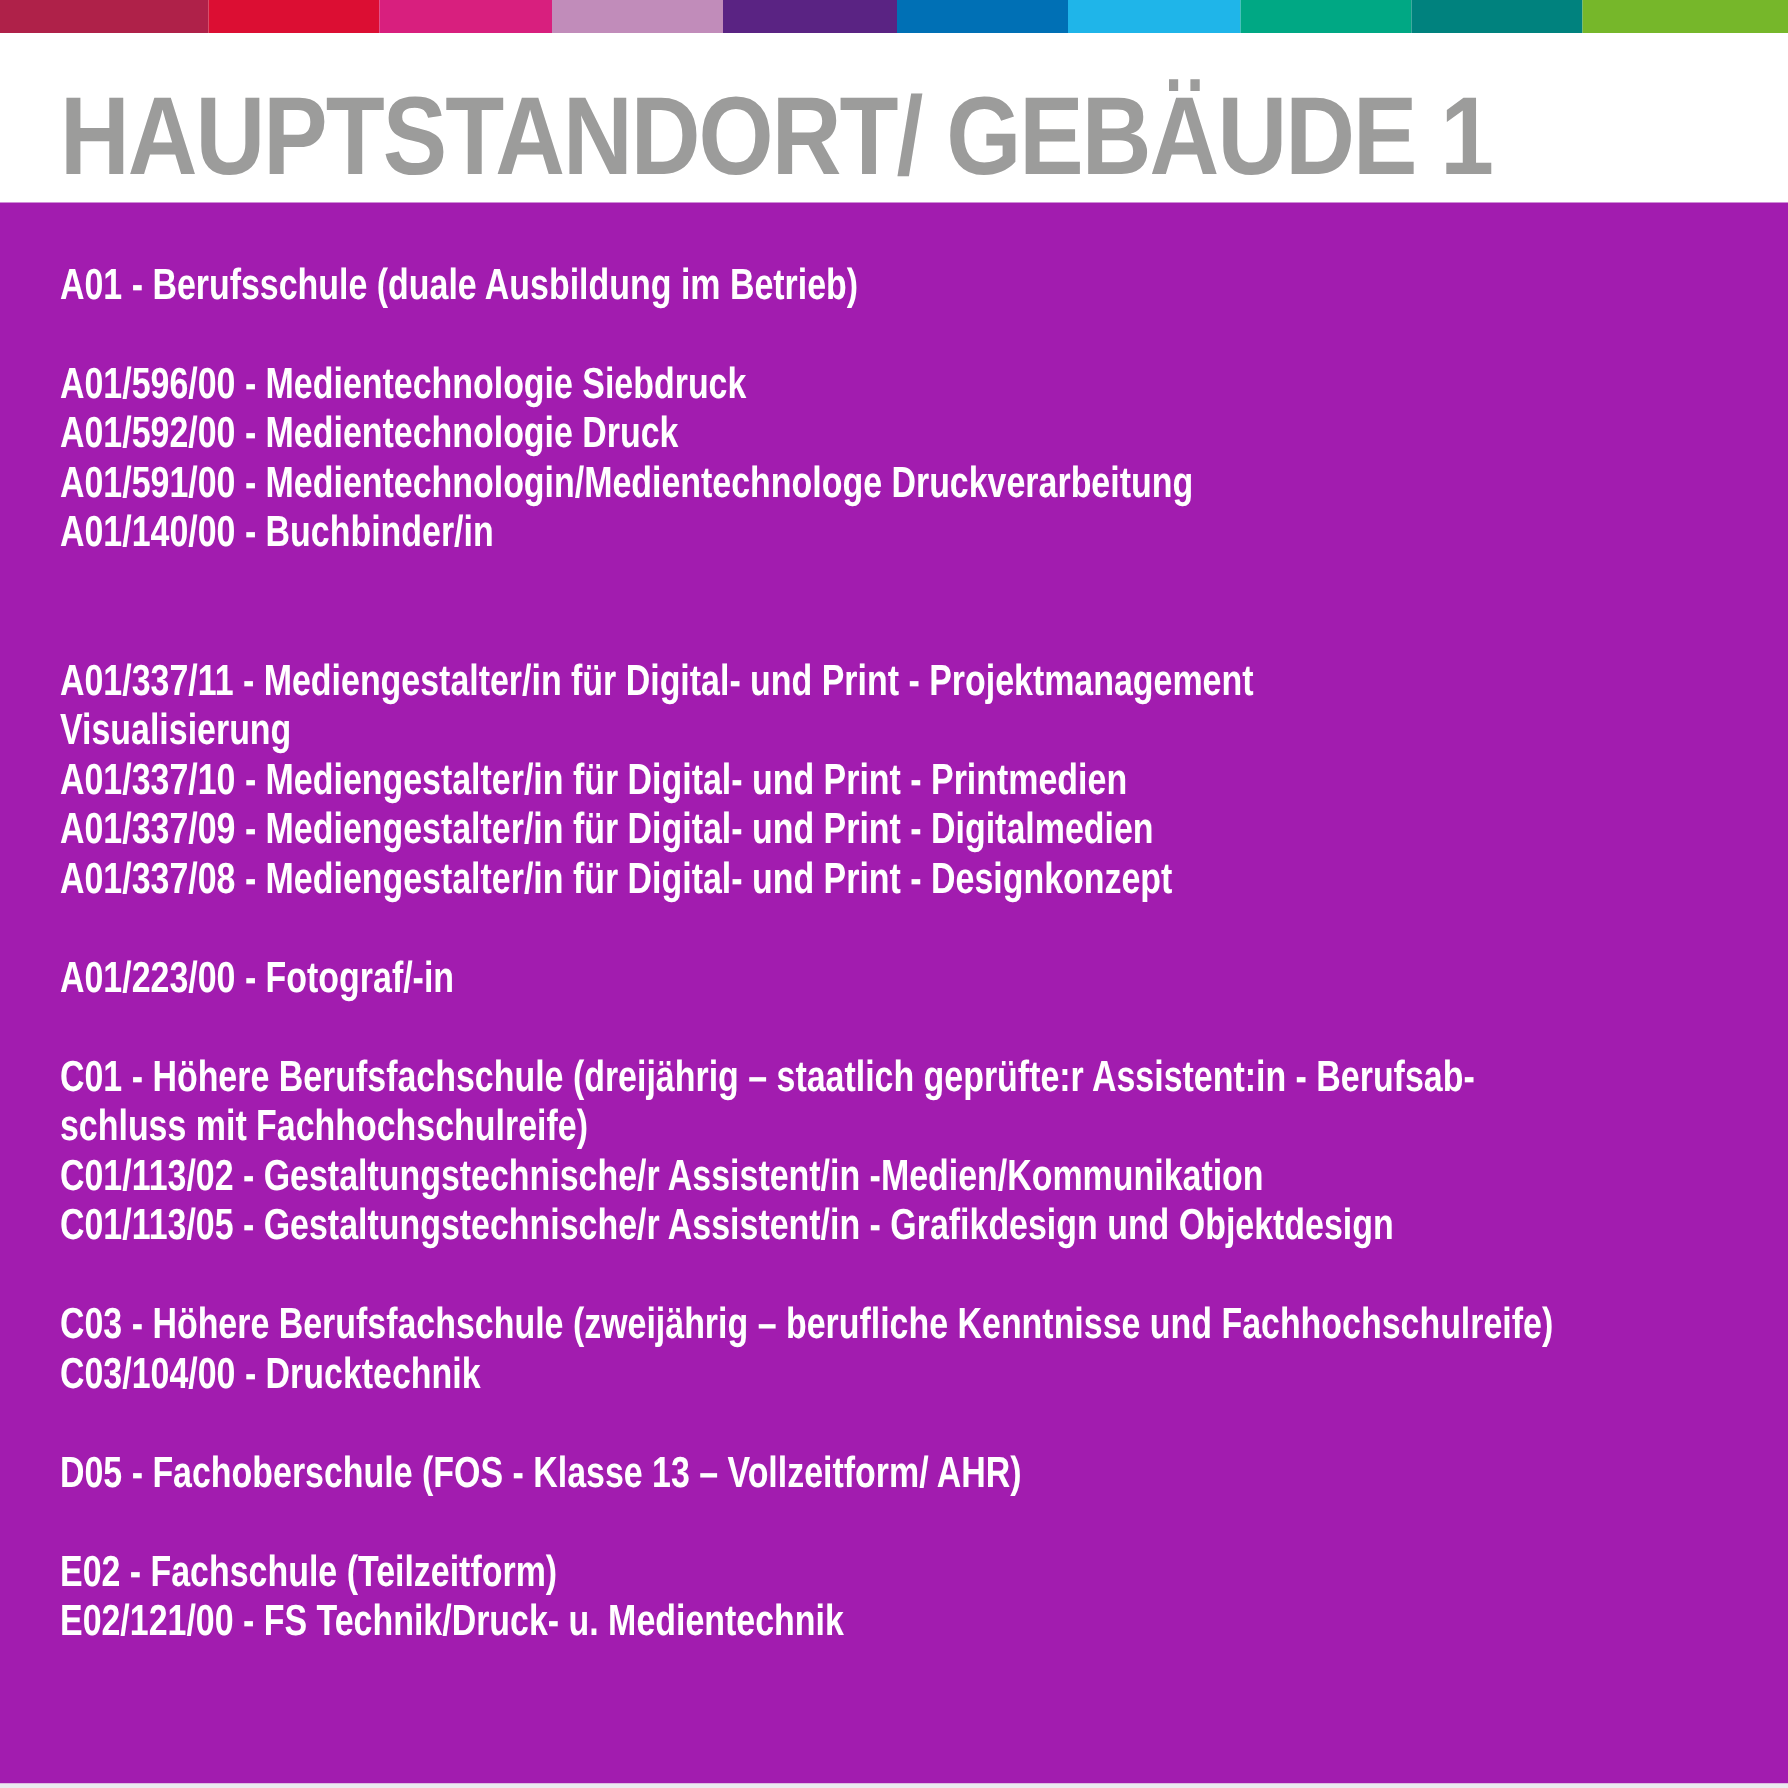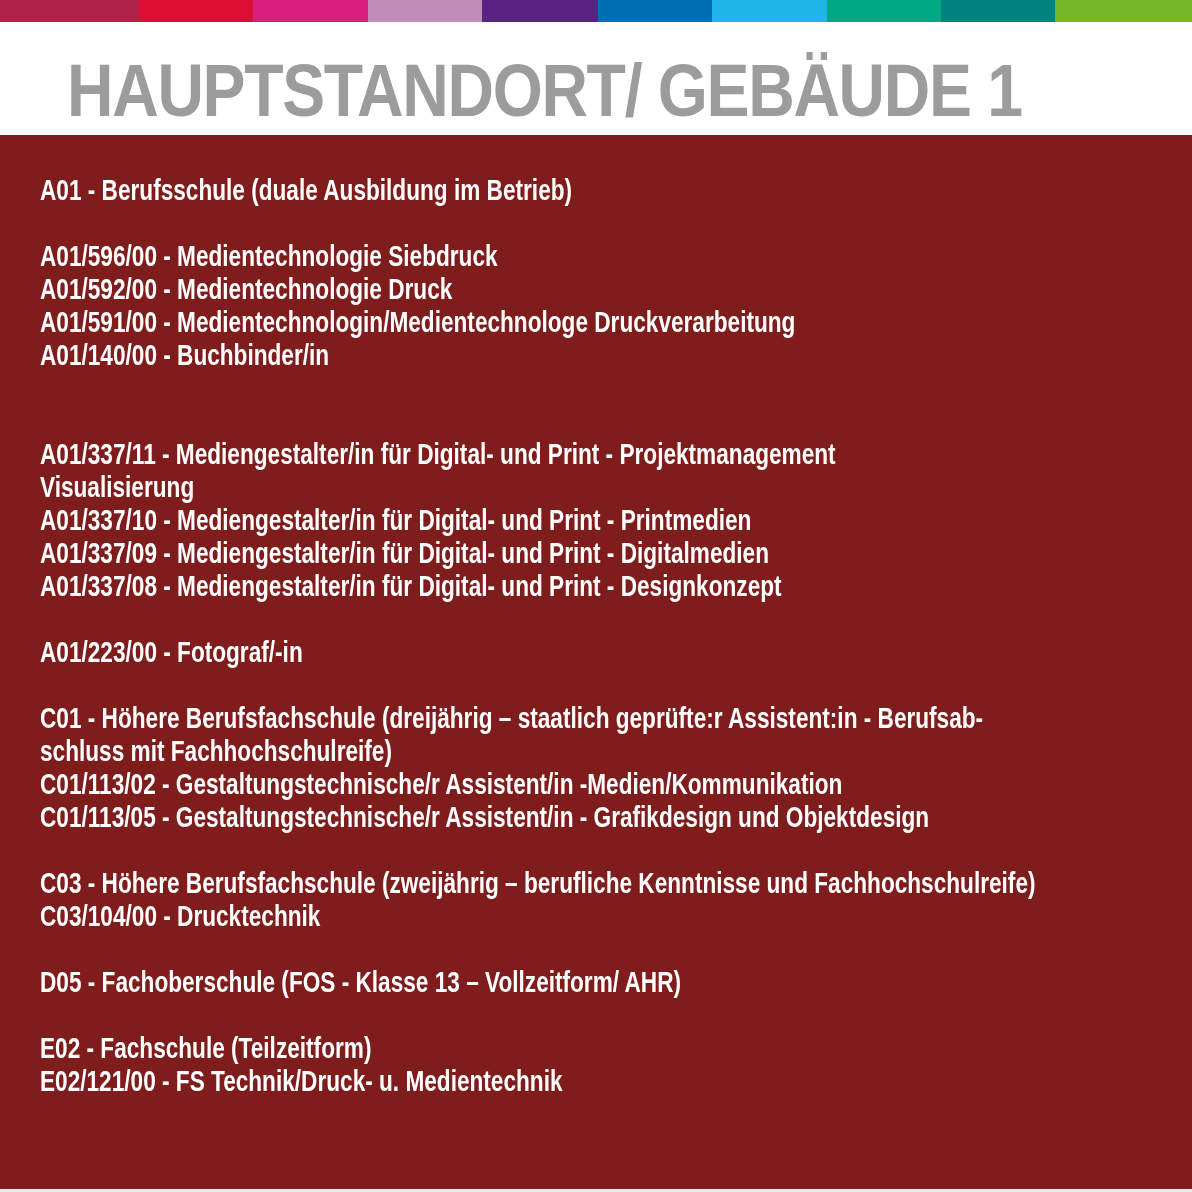--- a/index.html
+++ b/index.html
@@ -77,25 +77,25 @@
       <div class="seg" style="background: rgb(216, 31, 126); width: 115px;"></div>
       <div class="seg" style="background: rgb(193, 140, 186); width: 114px;"></div>
       <div class="seg" style="background: rgb(90, 35, 131); width: 116px;"></div>
       <div class="seg" style="background: rgb(0, 112, 181); width: 114px;"></div>
       <div class="seg" style="background: rgb(31, 181, 233); width: 115px;"></div>
       <div class="seg" style="background: rgb(0, 168, 132); width: 114px;"></div>
       <div class="seg" style="background: rgb(0, 130, 126); width: 114px;"></div>
       <div class="seg" style="background: rgb(118, 183, 42); width: 137px;"></div>
     </header>
 
-  <section class="title-band" style="background: rgb(255, 255, 255); justify-content: center;">
+  <section class="title-band" style="background: rgb(255, 255, 255);">
     <h1 class="title" style="color: rgb(156, 156, 155);">HAUPTSTANDORT/ GEBÄUDE 1</h1>
   </section>
 
-  <main class="content" style="background: #7f1d1d;">
+  <main class="content" style="background: #a21caf;">
     <div class="lines">
         <div class="line" style="color: rgb(255, 255, 255);">A01 - Berufsschule (duale Ausbildung im Betrieb)</div>
         <div class="line" style="color: rgb(255, 255, 255);"></div>
         <div class="line" style="color: rgb(255, 255, 255);">A01/596/00 - Medientechnologie Siebdruck</div>
         <div class="line" style="color: rgb(255, 255, 255);">A01/592/00 - Medientechnologie Druck</div>
         <div class="line" style="color: rgb(255, 255, 255);">A01/591/00 - Medientechnologin/Medientechnologe Druckverarbeitung</div>
         <div class="line" style="color: rgb(255, 255, 255);">A01/140/00 - Buchbinder/in</div>
         <div class="line" style="color: rgb(255, 255, 255);"></div>
         <div class="line" style="color: rgb(255, 255, 255);"></div>
         <div class="line" style="color: rgb(255, 255, 255);">A01/337/11 - Mediengestalter/in für Digital- und Print - Projektmanagement</div>

